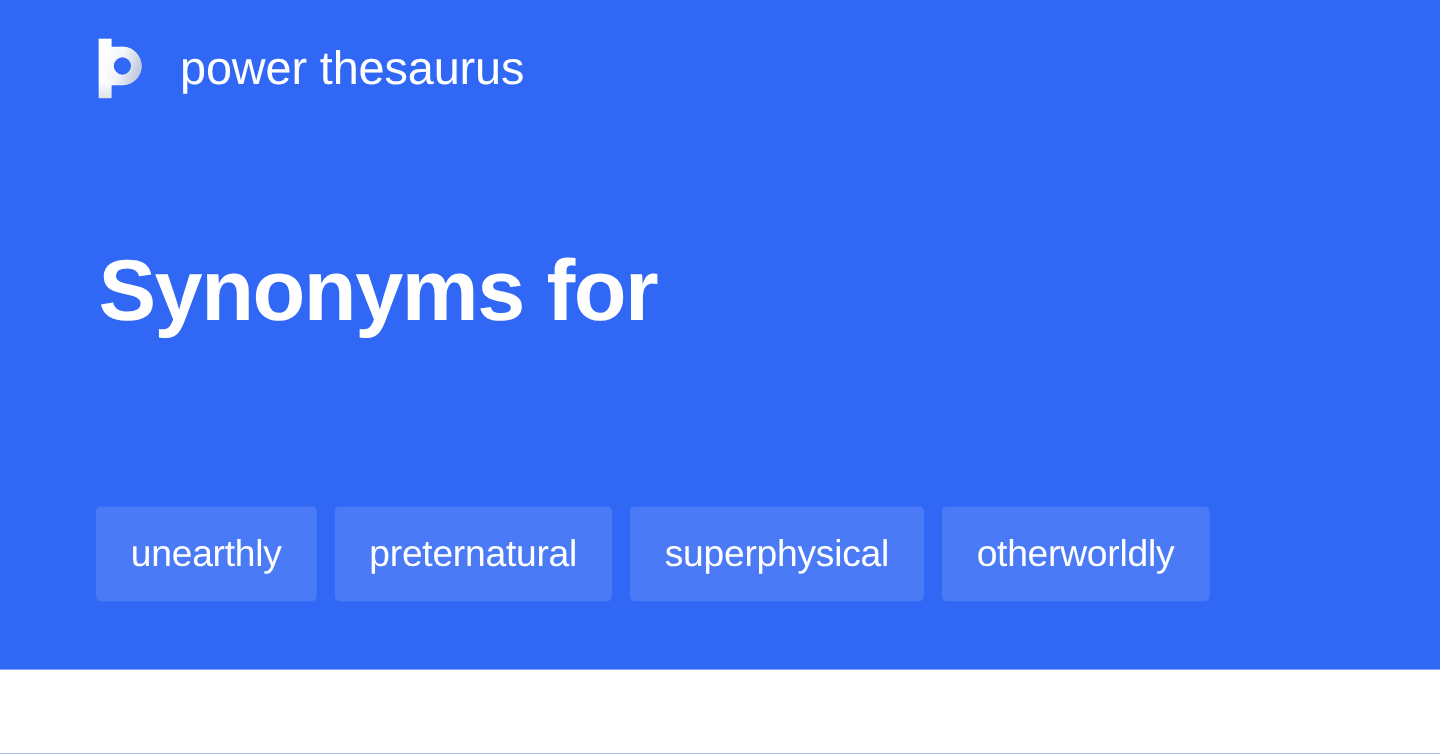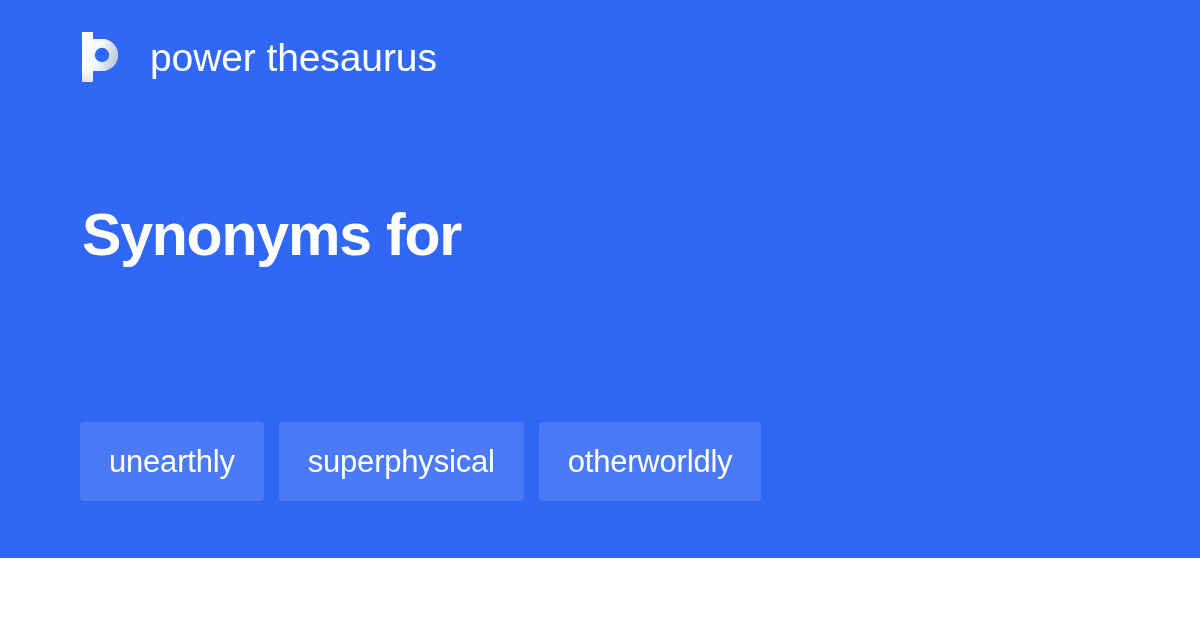--- a/index.html
+++ b/index.html
@@ -46,21 +46,21 @@
     letter-spacing: -0.1px;
     white-space: nowrap;
   }
 
   
   .headline {
     position: absolute;
     left: 82px;
     top: 138px;
     width: 1040px;
-    font-size: 59px;
+    font-size: 72px;
     line-height: 114px;
     font-weight: 700;
     color: #ffffff;
     letter-spacing: -1.2px;
   }
   .headline-line {
     display: block;
     white-space: nowrap;
   }
 
@@ -121,17 +121,18 @@
     </span>
     <span class="brand-name">power thesaurus</span>
   </div>
 
   <h1 class="headline">
     <span class="headline-line">Synonyms for</span>
   </h1>
 
   <div class="chips">
     <span class="chip">unearthly</span>
+    <span class="chip">preternatural</span>
     <span class="chip">superphysical</span>
     <span class="chip">otherworldly</span>
   </div>
 
 </div>
 
 </body></html>

